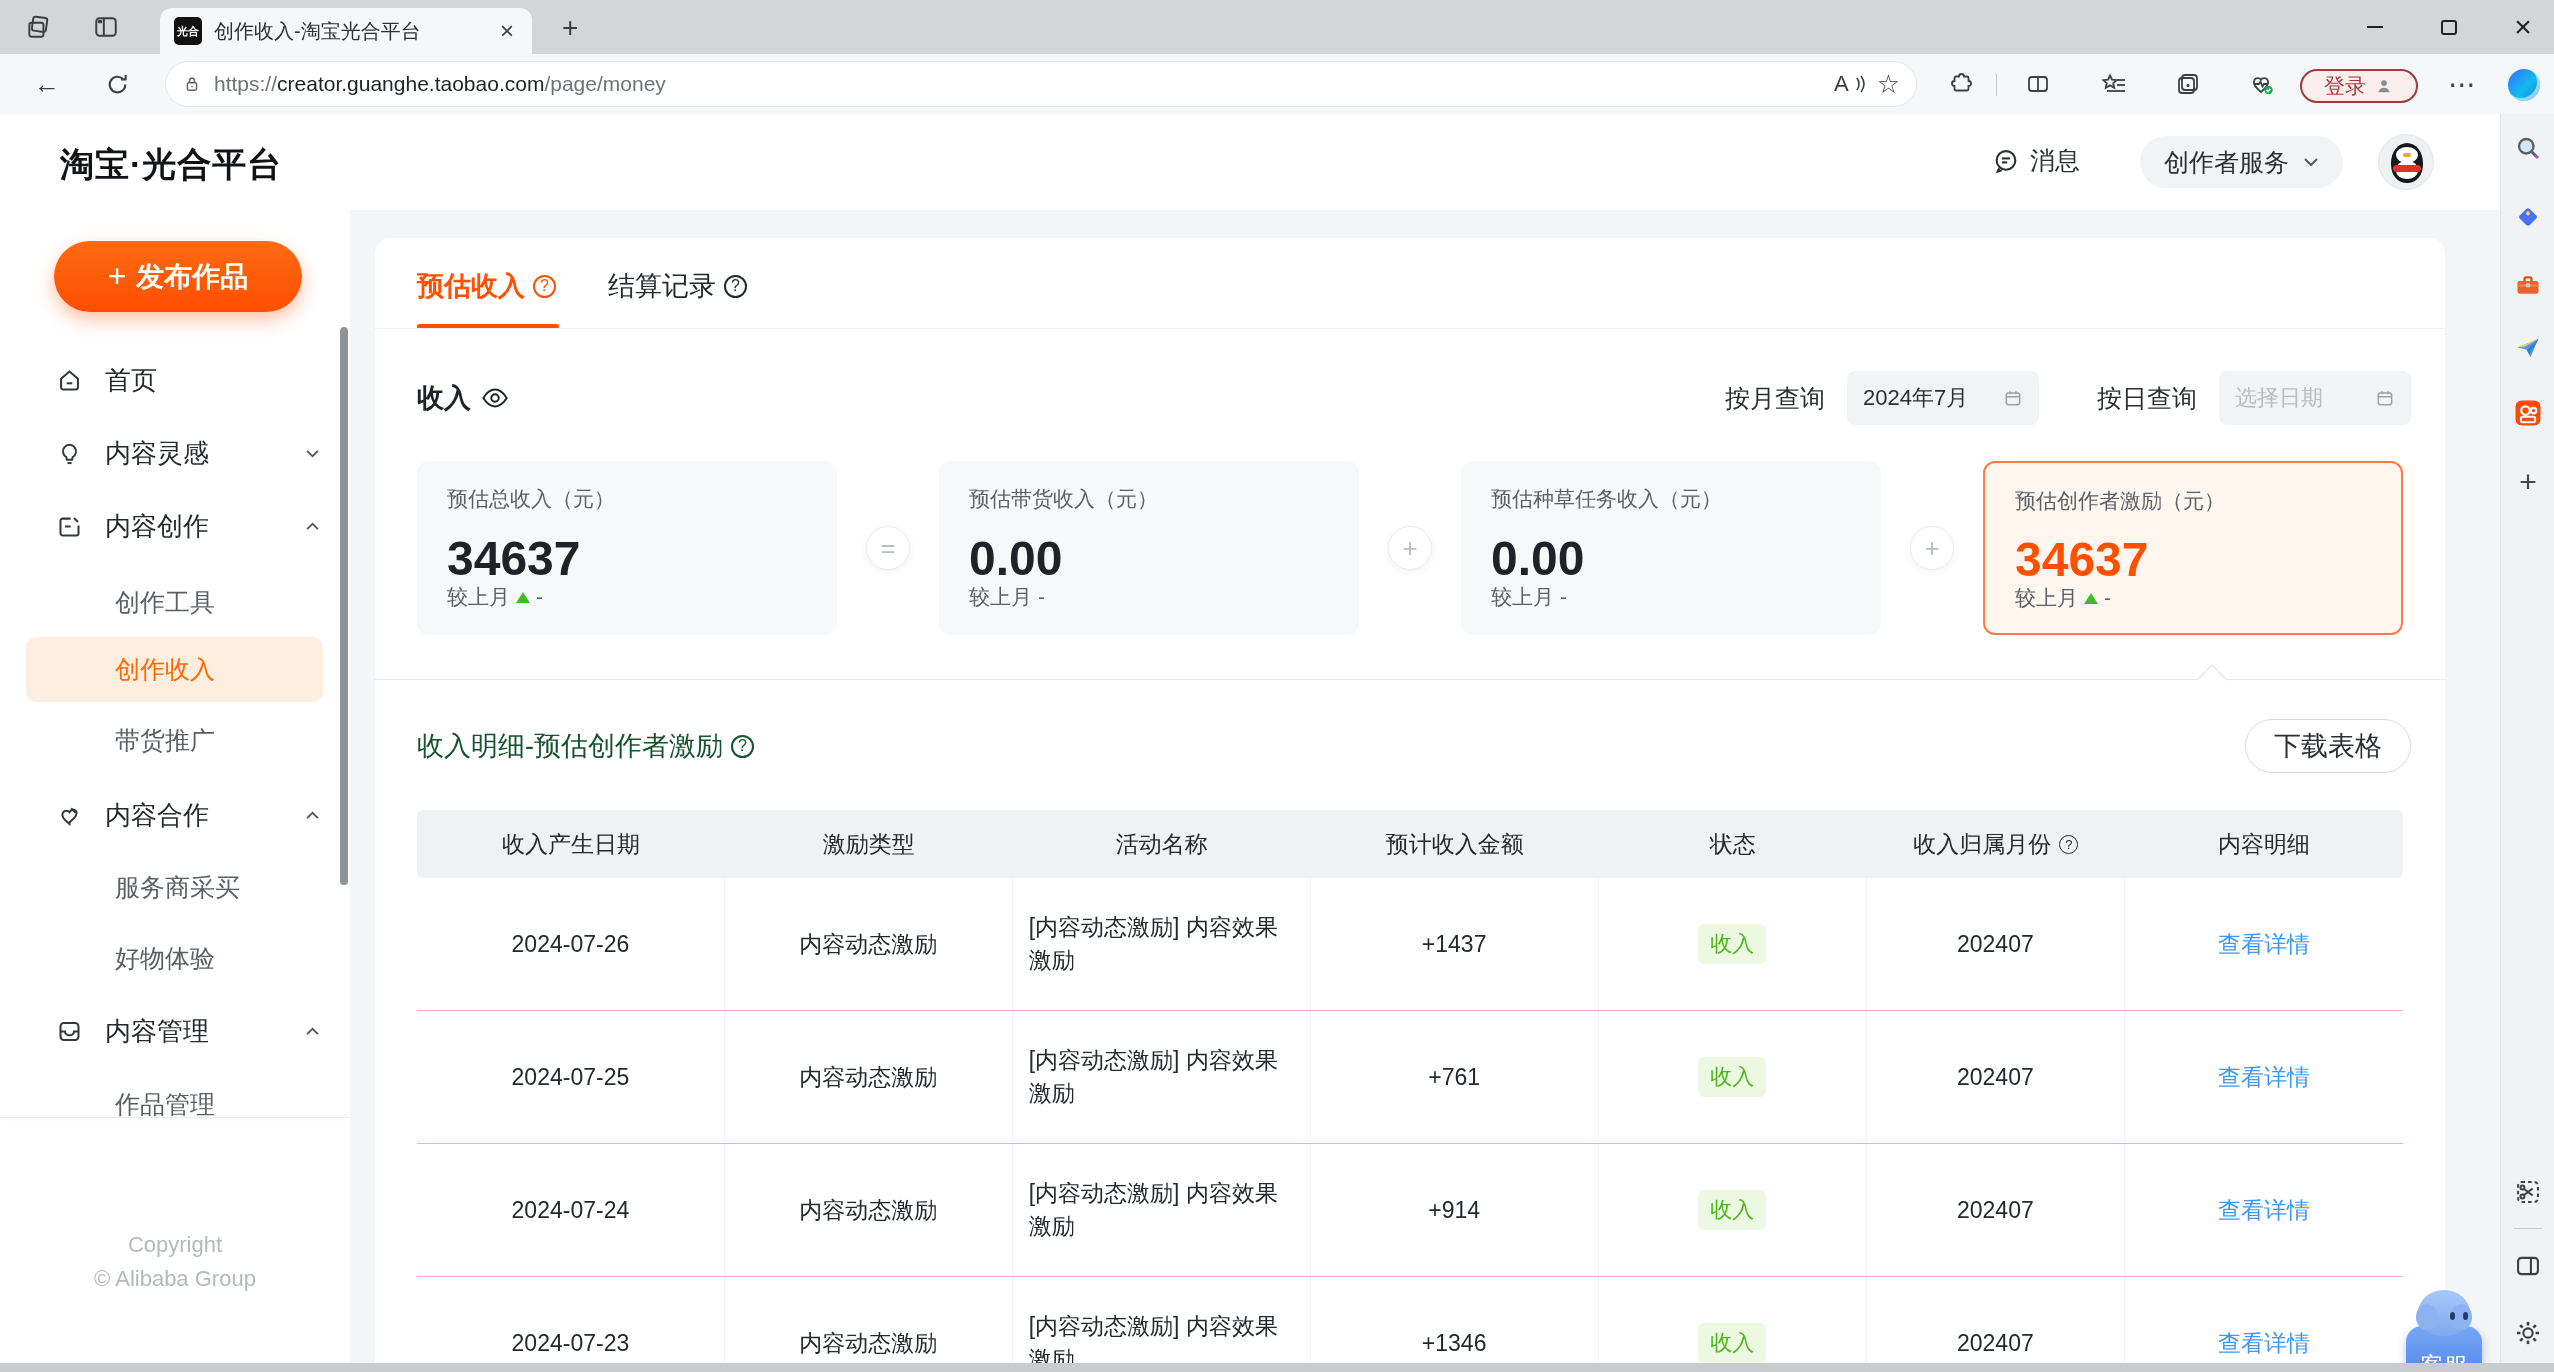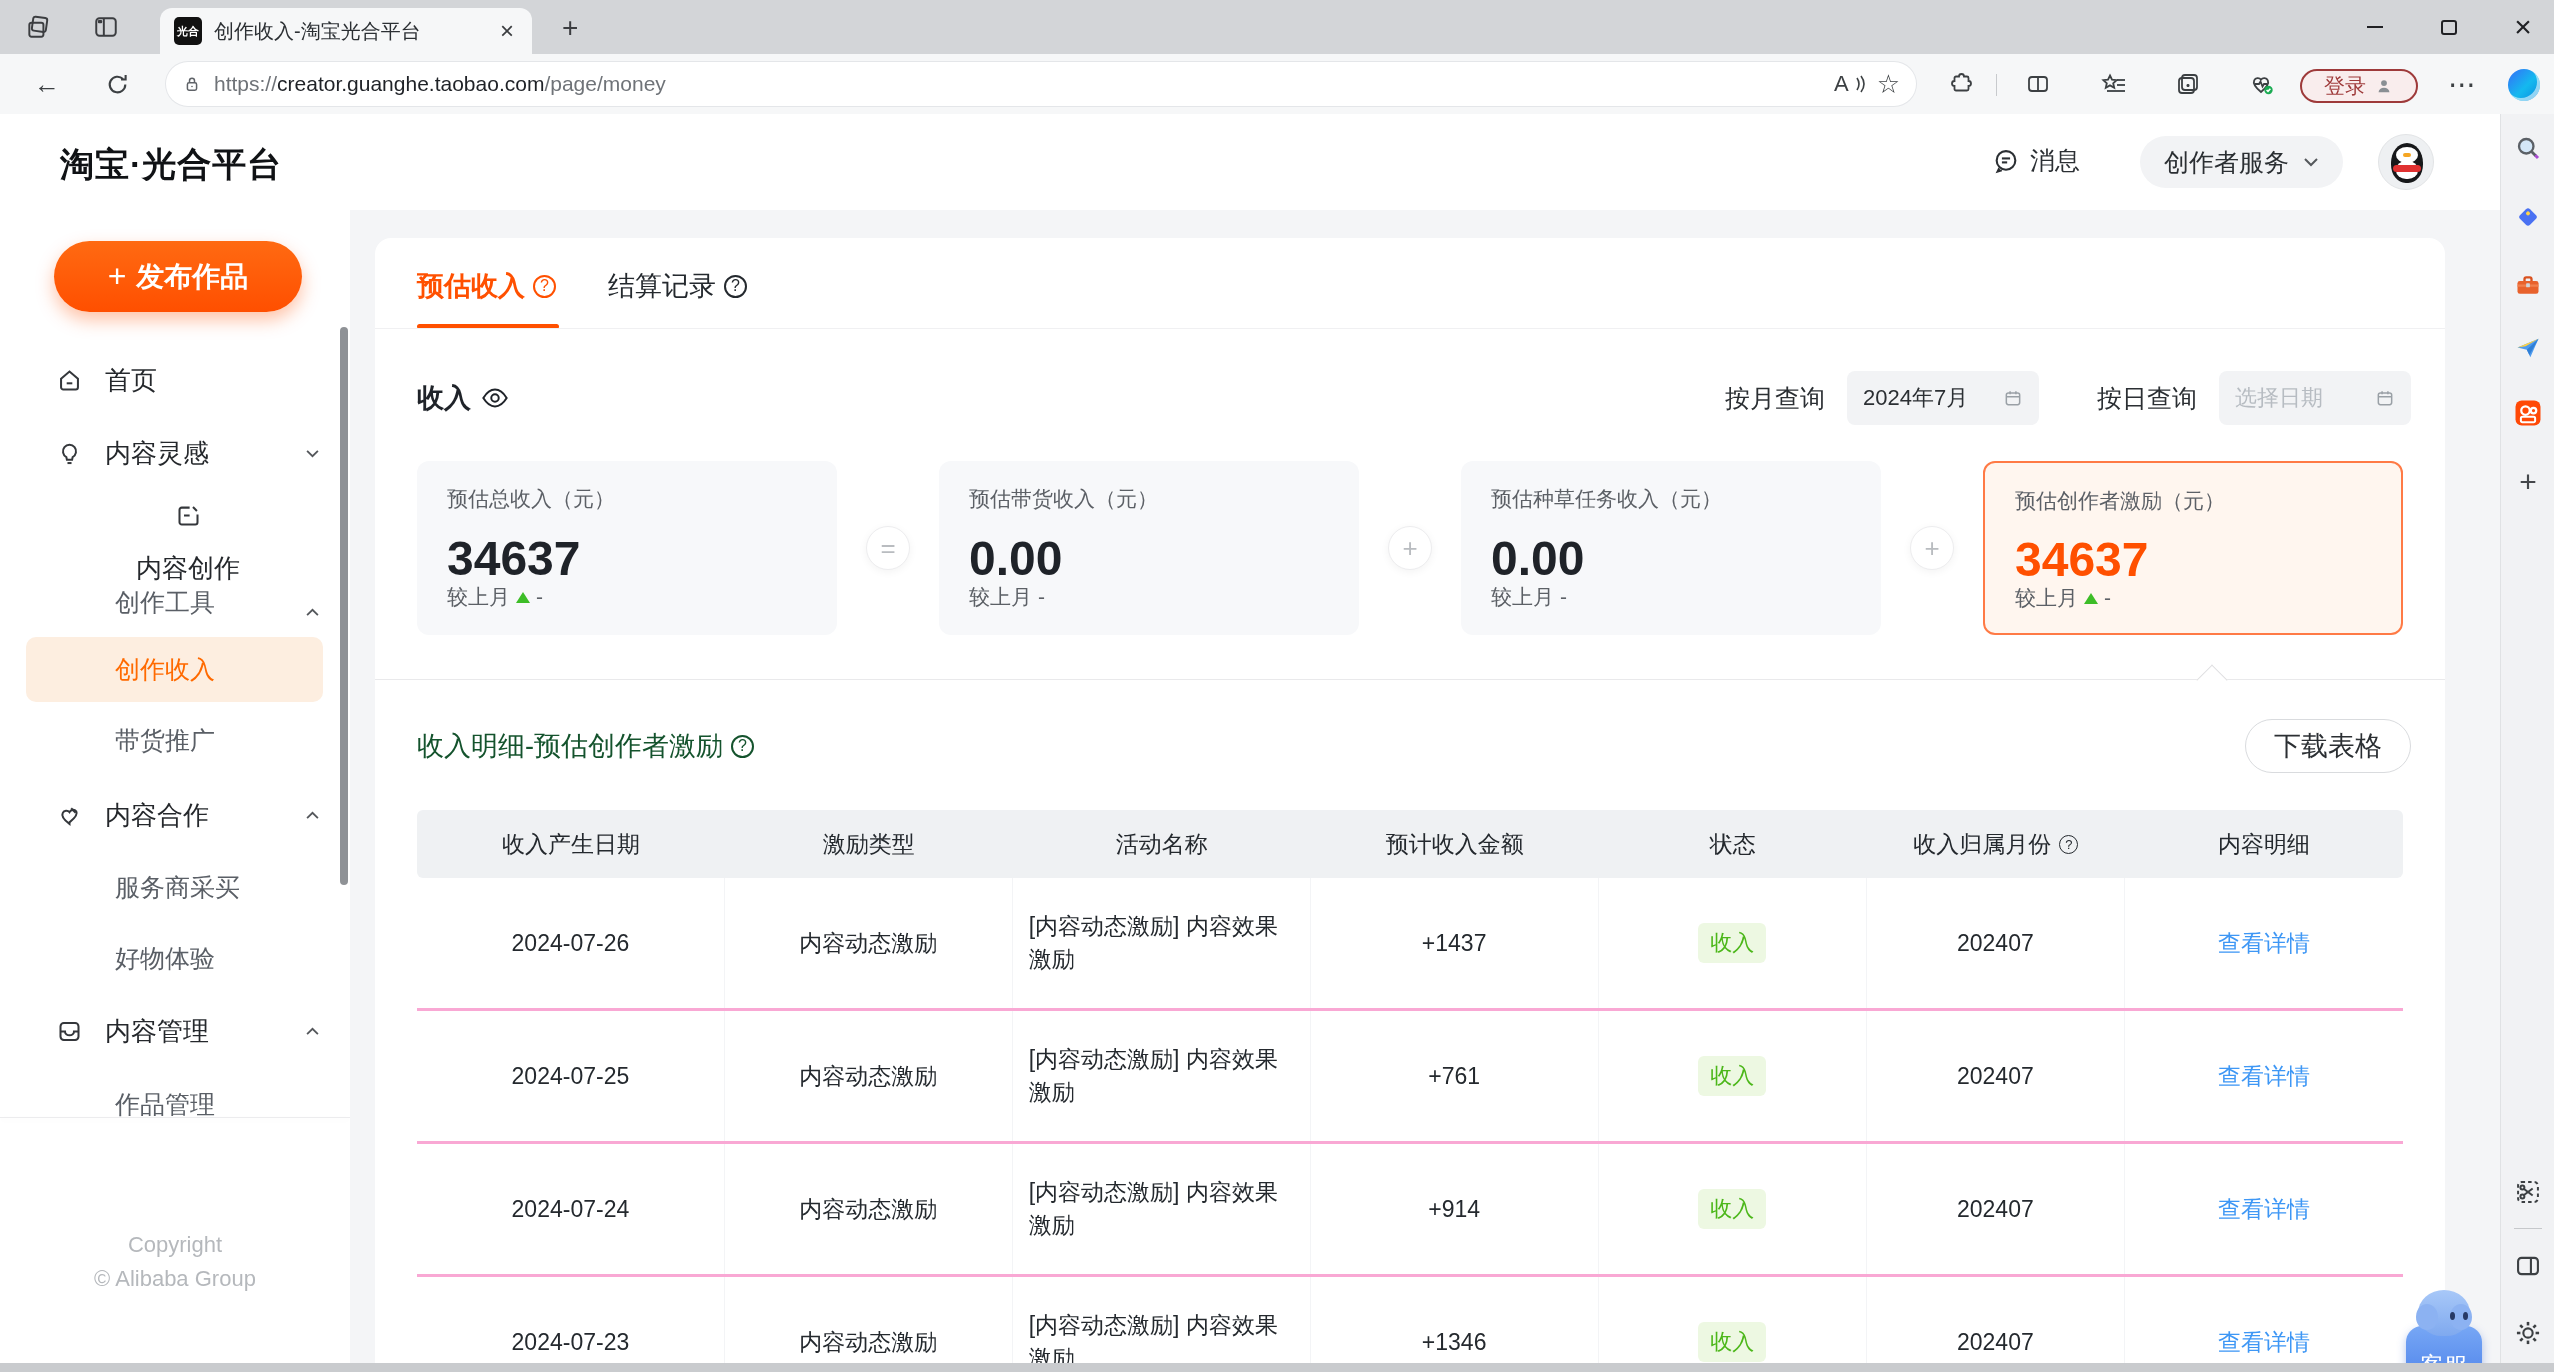--- a/index.html
+++ b/index.html
@@ -84,21 +84,21 @@
   .notch-line { position:absolute; left:0; top:441px; width:2070px; height:1px; background:#e9e9eb; }
   .notch { position:absolute; left:1826px; top:431px; width:22px; height:22px; background:#fff; border-left:1px solid #e0e0e2; border-top:1px solid #e0e0e2; transform:rotate(45deg); }
 
   .section-row { position:absolute; left:42px; top:480px; right:34px; height:56px; display:flex; align-items:center; }
   .section-title { display:flex; align-items:center; gap:8px; font-size:27px; color:#14532d; }
   .dl-btn { margin-left:auto; height:54px; padding:0 28px; border:1px solid #d9dbde; border-radius:27px; background:#fff; font-size:27px; color:#2b2f33; display:flex; align-items:center; }
 
   .table { position:absolute; left:42px; top:572px; width:1986px; }
   .t-head { display:grid; grid-template-columns:15.5% 14.5% 15% 14.5% 13.5% 13% 14%; height:68px; background:#eff1f3; border-radius:6px; }
   .t-head > div { display:flex; align-items:center; justify-content:center; gap:8px; font-size:23px; font-weight:500; color:#24292e; }
-  .t-row { display:grid; grid-template-columns:15.5% 14.5% 15% 14.5% 13.5% 13% 14%; height:133px; border-bottom:3px solid #f9a8d4; }
+  .t-row { display:grid; grid-template-columns:15.5% 14.5% 15% 14.5% 13.5% 13% 14%; height:133px; border-bottom:1px solid #f9a8d4; }
   .t-row > div { display:flex; align-items:center; justify-content:center; font-size:23px; color:#24292e; border-right:1px solid #f3f4f6; }
   .t-row > div:last-child { border-right:none; }
   .act-cell { width:265px; text-align:left; line-height:1.45; }
   .badge { background:#edf8e2; color:#4cb71a; font-size:22px; padding:5px 12px; border-radius:6px; }
   .link { color:#3e97f5; }
 
   
   .kefu { position:absolute; left:2053px; top:1078px; width:82px; height:102px;font-family:Liberation Serif, serif; }
   .kefu .badgebg { position:absolute; left:3px; top:38px; width:76px; height:60px; border-radius:16px; background:linear-gradient(180deg,#77a7f5,#4d82ea); box-shadow:0 4px 10px rgba(40,90,200,.35); }
   .kefu .head { position:absolute; left:15px; top:2px; width:52px; height:46px; border-radius:50% 50% 46% 46%; background:linear-gradient(180deg,#a8c8f8,#7fa9ef); }
@@ -275,21 +275,21 @@
         </svg>
     </span>
     <span>内容灵感</span>
     <span class="chev">
         <svg width="15" height="9" viewBox="0 0 16 10" fill="none" stroke="currentColor" stroke-width="2">
           <polyline points="2 2 8 8 14 2"></polyline>
         </svg>
       </span>
   </div>
 
-  <div class="nav-row" style="top:292px;flex-direction:column;">
+  <div class="nav-row" style="top:292px;">
     <span>
       <svg width="27" height="27" viewBox="0 0 24 24" fill="none" stroke="#34373b" stroke-width="1.8">
           <path d="M20 11 v7 a2 2 0 0 1-2 2 H6 a2 2 0 0 1-2-2 V7 a2 2 0 0 1 2-2 h7"></path>
           <line x1="8" y1="12" x2="13" y2="12"></line>
           <path d="M16 4.5 l3.5 3.5"></path>
         </svg>
     </span>
     <span>内容创作</span>
     <span class="chev">
         <svg width="15" height="9" viewBox="0 0 16 10" fill="none" stroke="currentColor" stroke-width="2">

